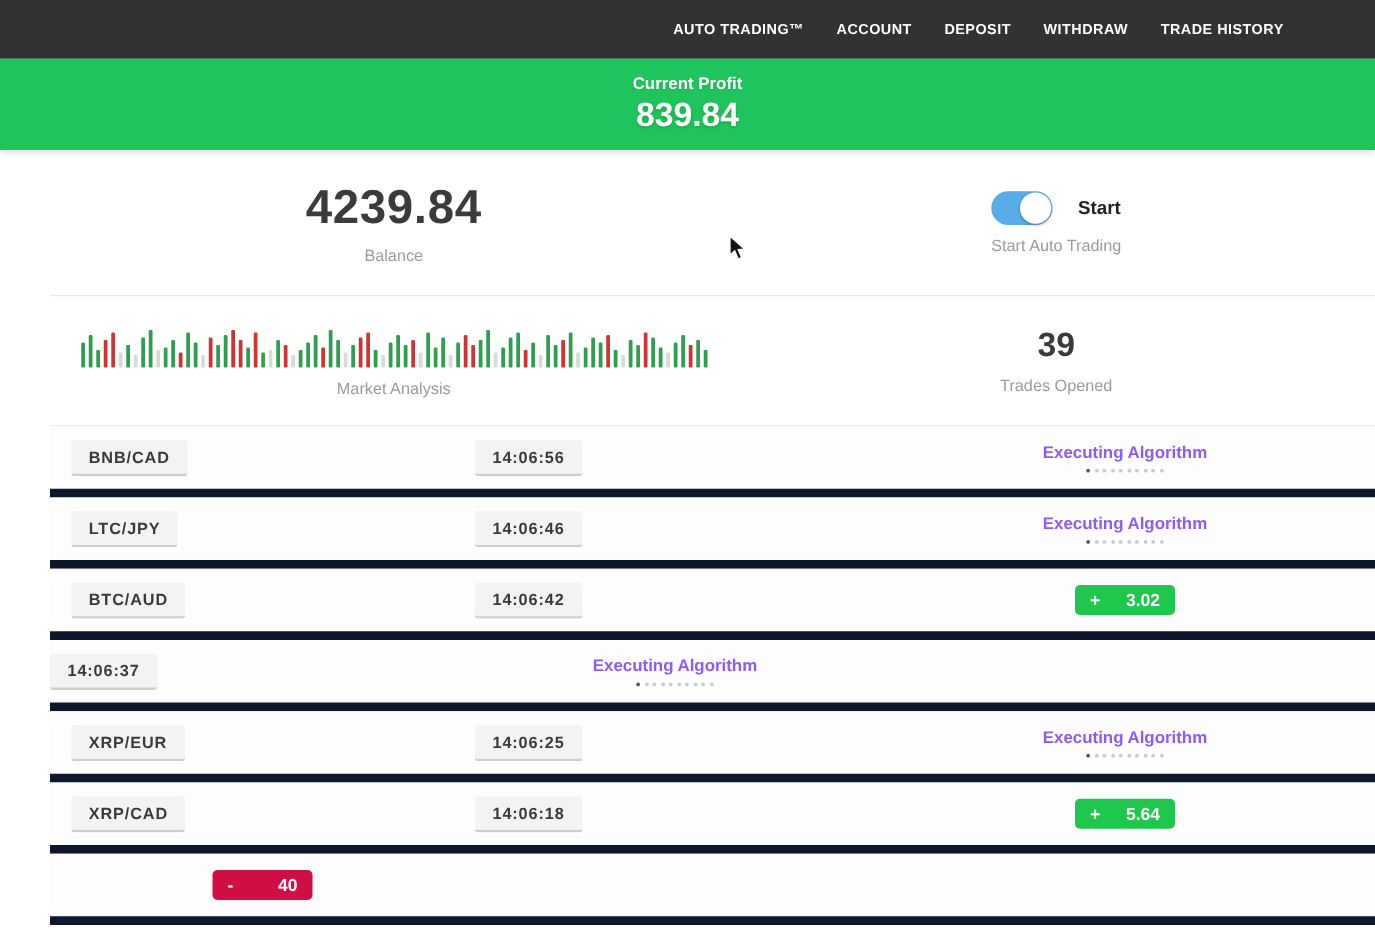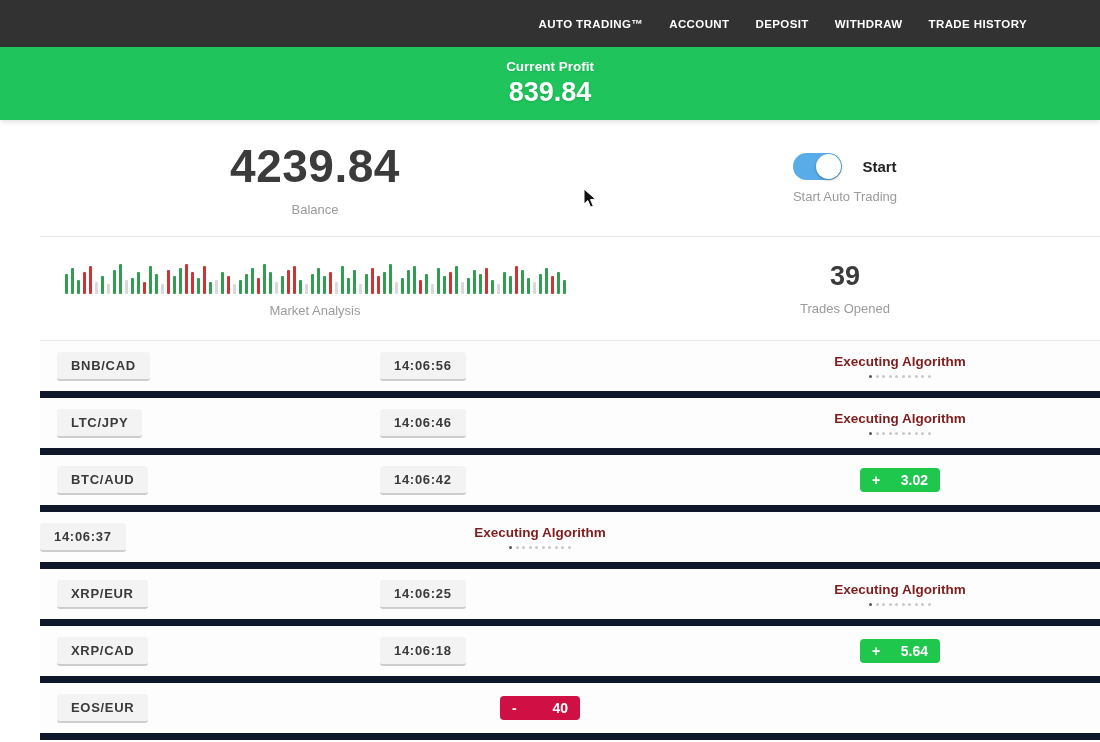--- a/index.html
+++ b/index.html
@@ -17,21 +17,21 @@
     flex-direction:column; align-items:center; justify-content:center;
     box-shadow:0 2px 5px rgba(0,0,0,.12); position:relative; z-index:2; }
   .banner-label { font-size:13.5px; font-weight:bold; text-shadow:0 1px 2px rgba(0,0,0,.12); }
   .banner-value { font-size:27px; font-weight:bold; margin-top:3px; text-shadow:0 1px 3px rgba(0,0,0,.15); }
 
   .content { margin-left:40px; }
   .stats-row { display:grid; grid-template-columns:550px 1fr; border-bottom:1px solid #e9e9e9; }
   .stats-row.top { height:117px; }
   .stats-row.bottom { height:104px; }
   .stat { display:flex; flex-direction:column; align-items:center; justify-content:center; }
-  .big-num { font-size:46px; font-weight:bold; color:#3b3b3b; letter-spacing:.5px; }
+  .big-num { font-size:38px; font-weight:bold; color:#3b3b3b; letter-spacing:.5px; }
   .med-num { font-size:27px; font-weight:bold; color:#3b3b3b; }
   .stat-label { font-size:13px; color:#9b9b9b; margin-top:9px; }
 
   
   .toggle-row { display:flex; align-items:center; gap:20px; }
   .toggle { width:49px; height:27px; background:#58ade8; border-radius:14px;
     position:relative; cursor:pointer; }
   .toggle .knob { position:absolute; top:1px; right:1px; width:25px; height:25px;
     background:#fff; border-radius:50%; box-shadow:0 1px 3px rgba(0,0,0,.3); }
   .toggle-state { font-size:15px; font-weight:bold; color:#222; }
@@ -44,21 +44,21 @@
   .bar.l { background:#d9d9d9; }
 
   
   .trade-row { display:grid; grid-template-columns:340px 320px 1fr; align-items:center;
     height:57px; border-bottom:7px solid #0f172a; background:#fdfdfd; }
   .pill { display:inline-block; background:#f3f3f3; border-radius:3px;
     padding:6px 14px; font-size:13px; font-weight:bold; color:#3a3a3a;
     letter-spacing:.7px; border-bottom:2px solid #cdcdcd; }
   .pair-cell { margin-left:17px; }
   .status-cell { display:flex; flex-direction:column; align-items:center; justify-content:center; }
-  .status-label { font-size:13.5px; font-weight:bold; color:#7f1d1d; }
+  .status-label { font-size:13.5px; font-weight:bold; color:#8b5cf6; }
   .dots { display:flex; gap:3.5px; margin-top:6px; }
   .dot { width:3px; height:3px; border-radius:50%; background:#c9c9c9; }
   .dot.active { background:#555; }
   .result { width:80px; display:flex; justify-content:space-between; align-items:center;
     padding:4px 12px; border-radius:4px; color:#fff; font-weight:bold; font-size:14px; }
   .result.profit { background:#1fc84c; }
   .result.loss { background:#d00f45; }
 
   .cursor { position:absolute; left:583px; top:188px; z-index:9; pointer-events:none; }
 </style>
@@ -283,21 +283,20 @@
         <div class="pair-cell"><span class="pill">XRP/CAD</span></div>
         <div><span class="pill">14:06:18</span></div>
         <div class="status-cell">
           <div class="result profit">
             <span>+</span>
             <span>5.64</span>
           </div>
         </div>
       </div>
       <div class="trade-row">
-        <div class="pair-cell"><span class="pill">EOS/EUR</span></div>
         <div class="status-cell">
           <div class="result loss">
             <span>-</span>
             <span>40</span>
           </div>
         </div>
       </div>
     </section>
 </div>
 

